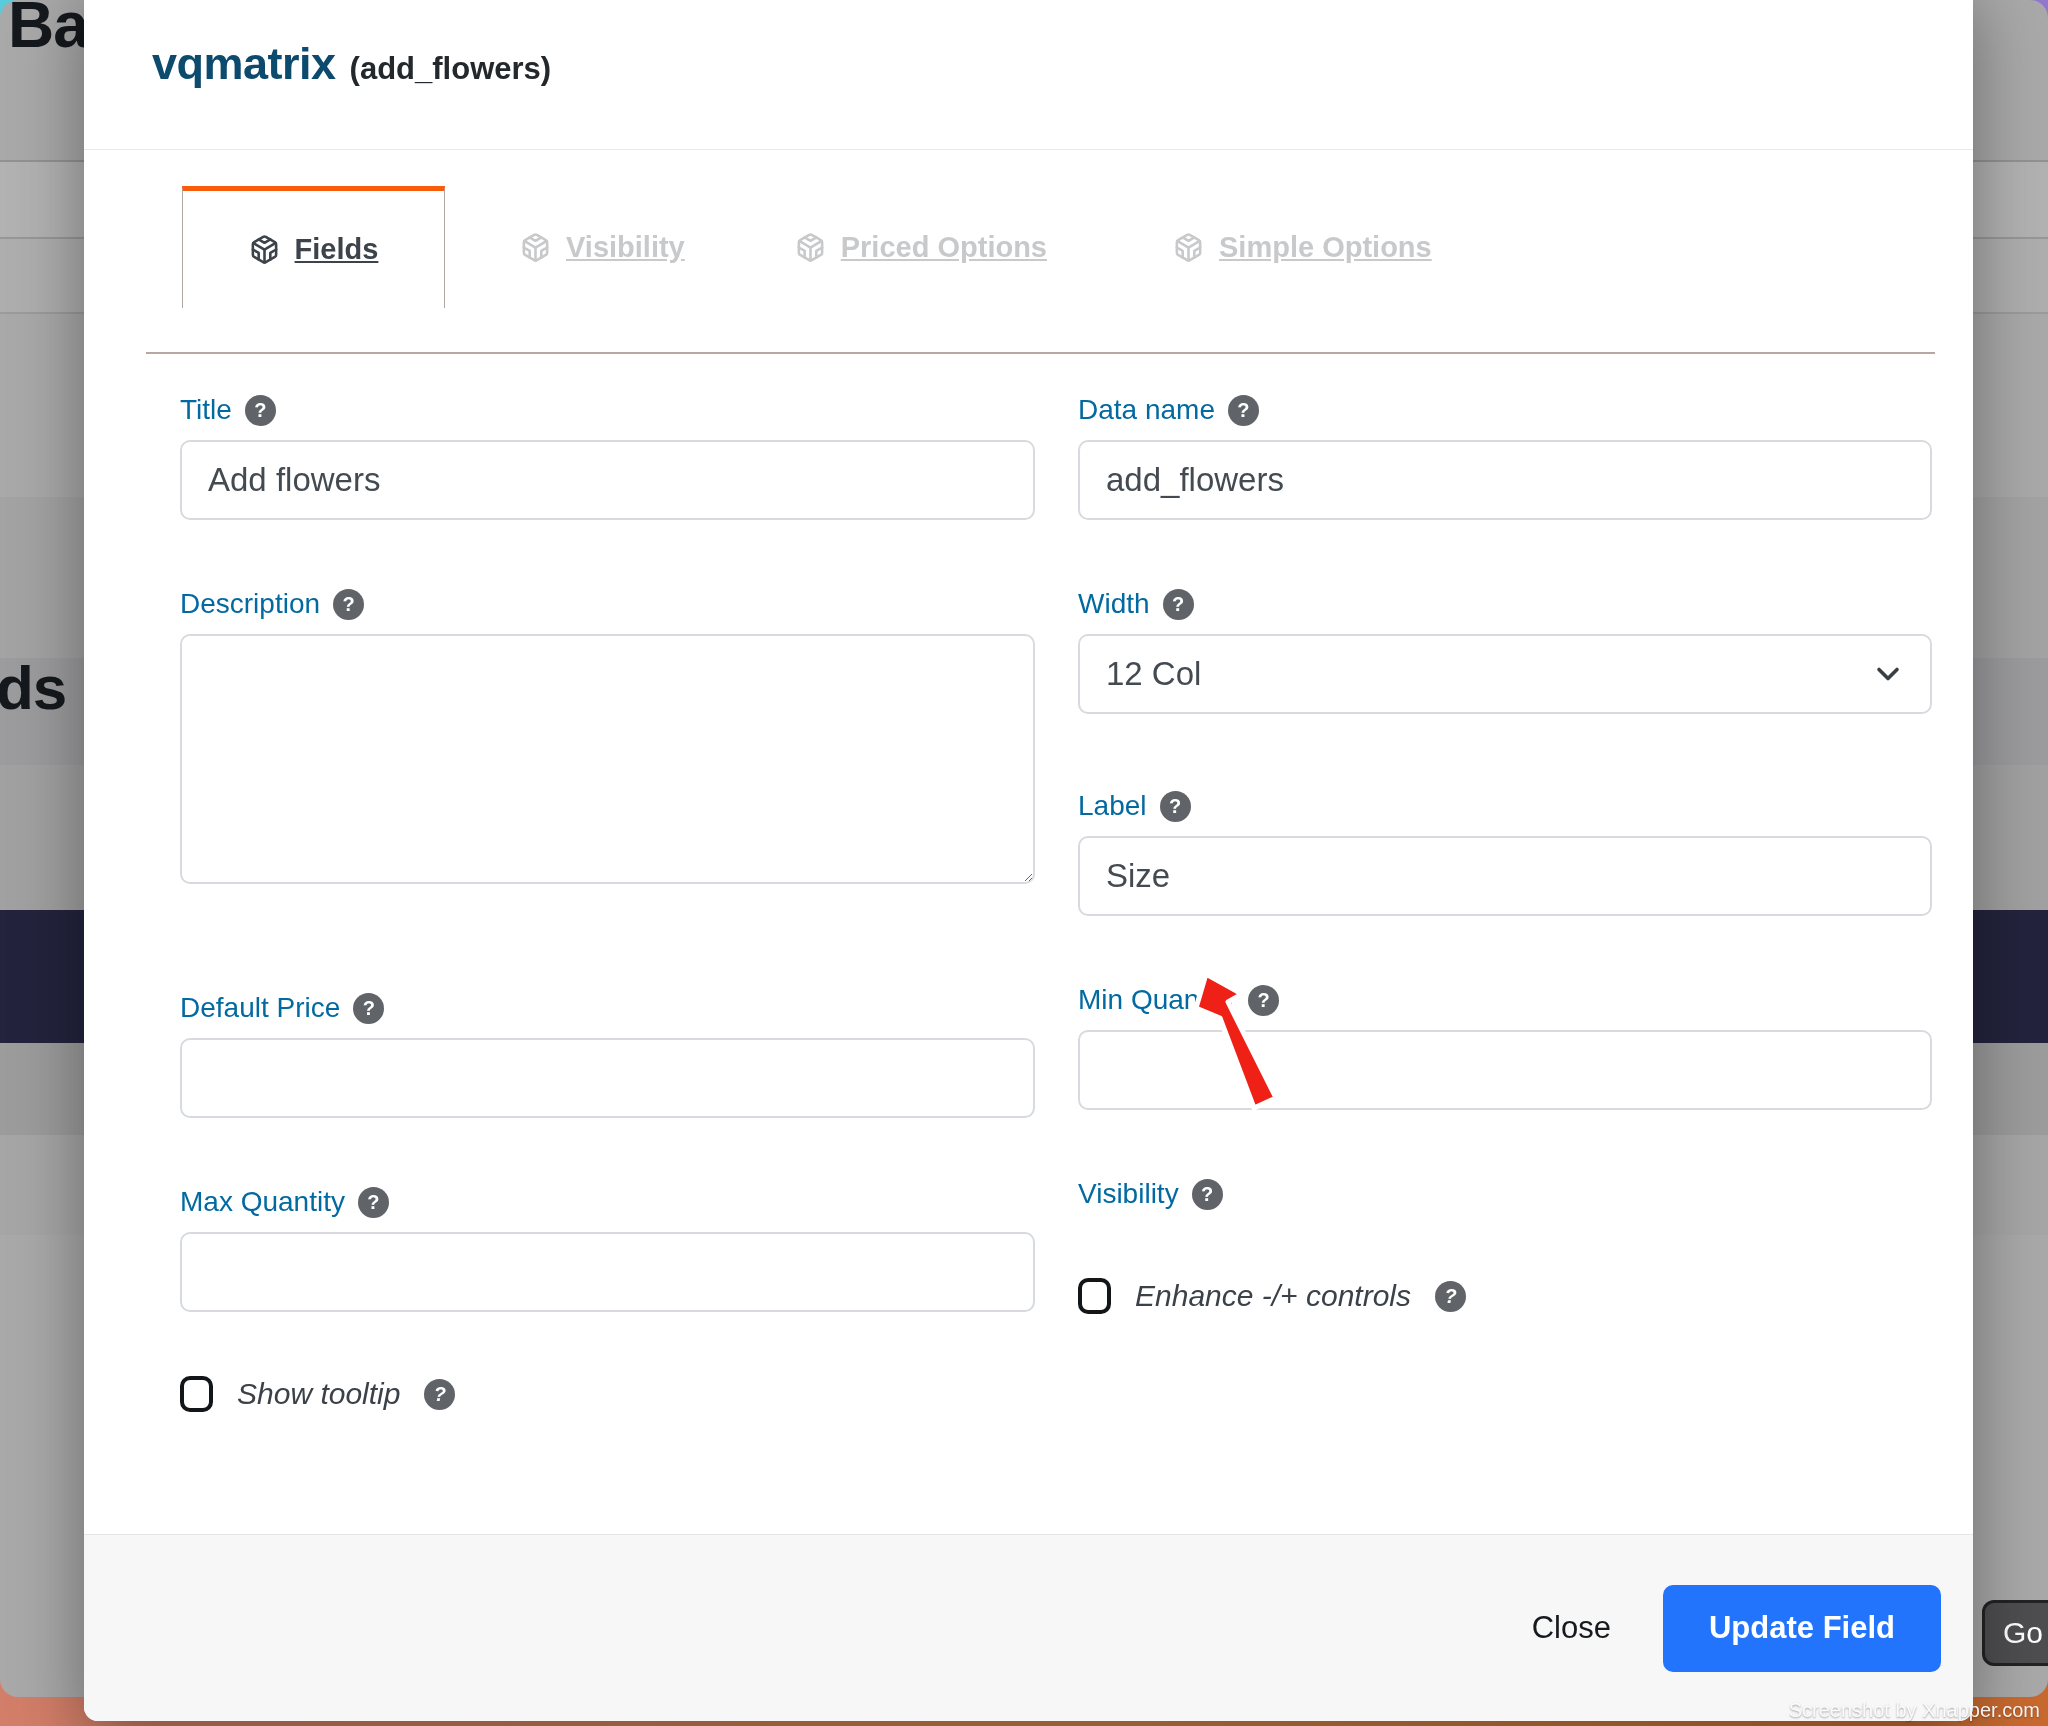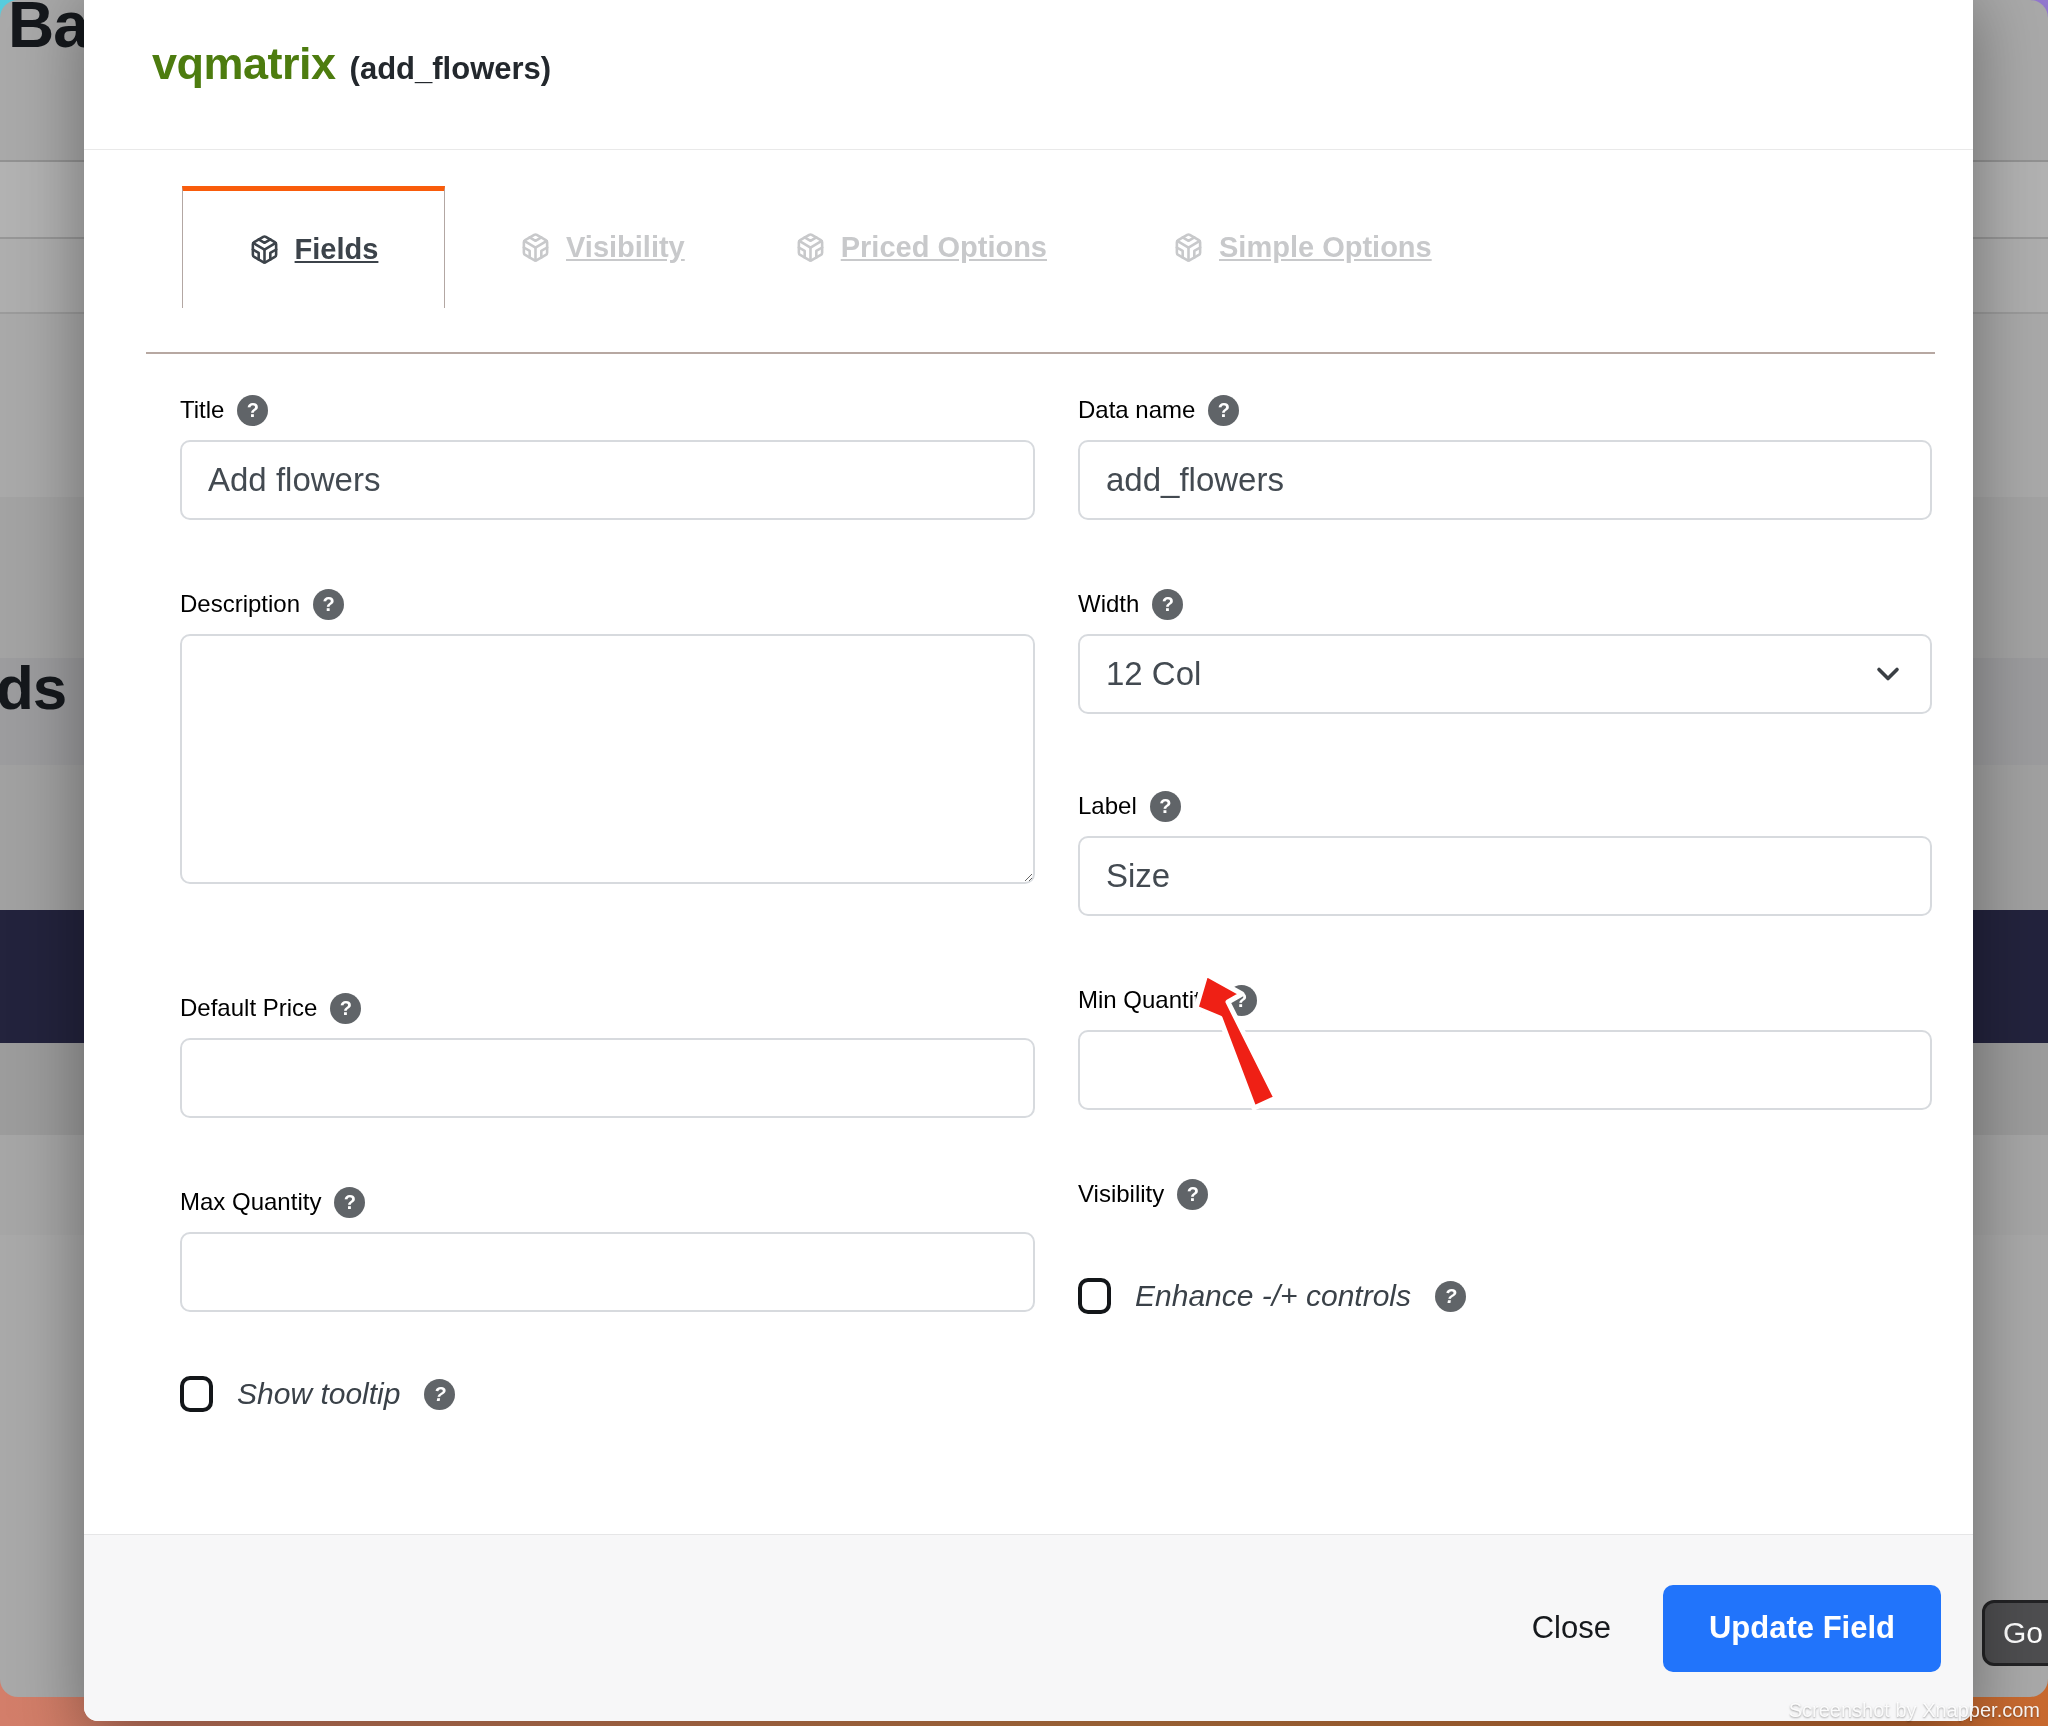--- a/index.html
+++ b/index.html
@@ -40,41 +40,41 @@
     color:#fff;font-size:30px;display:flex;align-items:center;
     padding-left:18px;box-sizing:border-box;
   }
   
   .modal{
     position:absolute;left:84px;top:-24px;width:1889px;height:1745px;z-index:3;
     background:#fff;border-radius:14px;overflow:hidden;
     box-shadow:0 24px 70px rgba(0,0,0,.38);
   }
   .m-header{height:174px;box-sizing:border-box;padding:62px 0 0 68px;border-bottom:1px solid #e9e9e9;}
-  .m-title{font-size:45px;font-weight:700;color:#4d7c0f;letter-spacing:-.5px;}
+  .m-title{font-size:45px;font-weight:700;color:#0c4a6e;letter-spacing:-.5px;}
   .m-subtitle{font-size:31px;font-weight:600;color:#23282d;margin-left:14px;}
   
   .m-tabs{padding:36px 0 0 98px;}
   .tabrow{display:flex;align-items:center;}
   .tab{display:flex;align-items:center;gap:15px;font-size:29px;font-weight:700;color:#c8c9cb;cursor:pointer;text-decoration:underline;}
   .tab svg{width:31px;height:31px;flex:0 0 auto;}
   .tab-active-box{
     width:263px;height:122px;box-sizing:border-box;justify-content:center;
     border:1px solid #b3a7a3;border-top:5px solid #f95c0b;border-bottom:none;
     color:#3c434a;background:#fff;
   }
   .tab-m1{margin-left:75px;} .tab-m2{margin-left:110px;} .tab-m3{margin-left:126px;}
   .tabrow2{margin:26px 0 0 68px;height:42px;}
   .tab-divider{height:2px;background:#b7a8a2;margin:44px 38px 0 -36px;}
   
   .m-body{display:flex;gap:43px;padding:36px 0 0 96px;}
   .col-l{width:855px;flex:0 0 auto;}
   .col-r{width:854px;flex:0 0 auto;}
   .f-label{display:flex;align-items:center;gap:13px;height:40px;margin-bottom:10px;}
-  .f-label span.lbl{font-size:24px;color:#000000;}
+  .f-label span.lbl{font-size:28px;color:#0369a1;}
   .help{
     width:31px;height:31px;border-radius:50%;background:#606468;color:#fff;
     font-size:20px;font-weight:700;display:flex;align-items:center;justify-content:center;
     flex:0 0 auto;user-select:none;
   }
   .t-input{
     width:100%;height:80px;box-sizing:border-box;border:2px solid #d7dade;border-radius:10px;
     padding:0 26px;font-size:33px;color:#434a51;font-family:"Liberation Sans",sans-serif;
     background:#fff;outline:none;
   }

